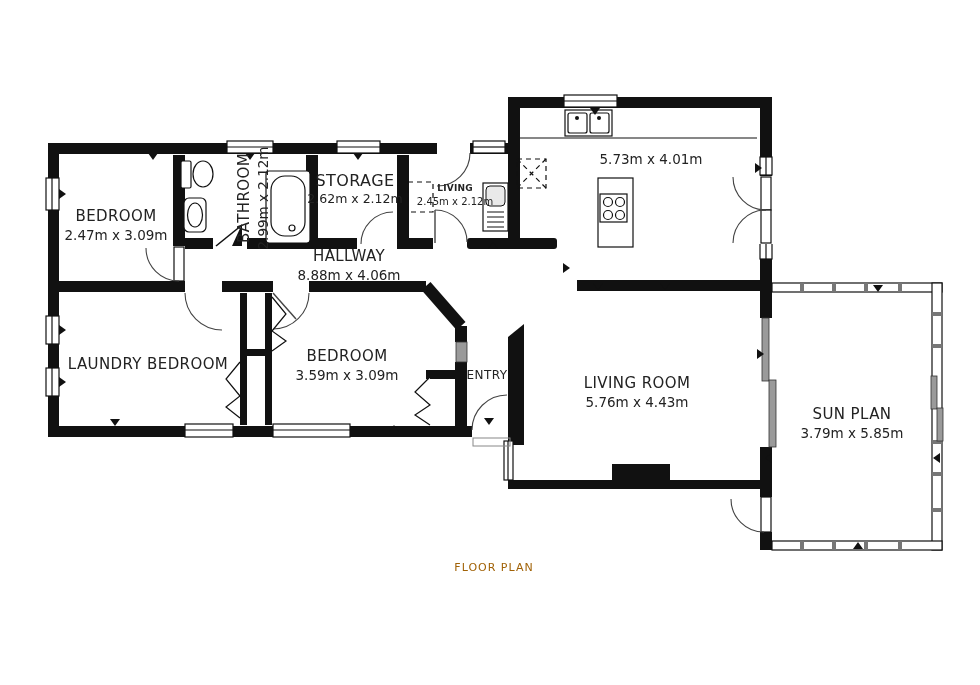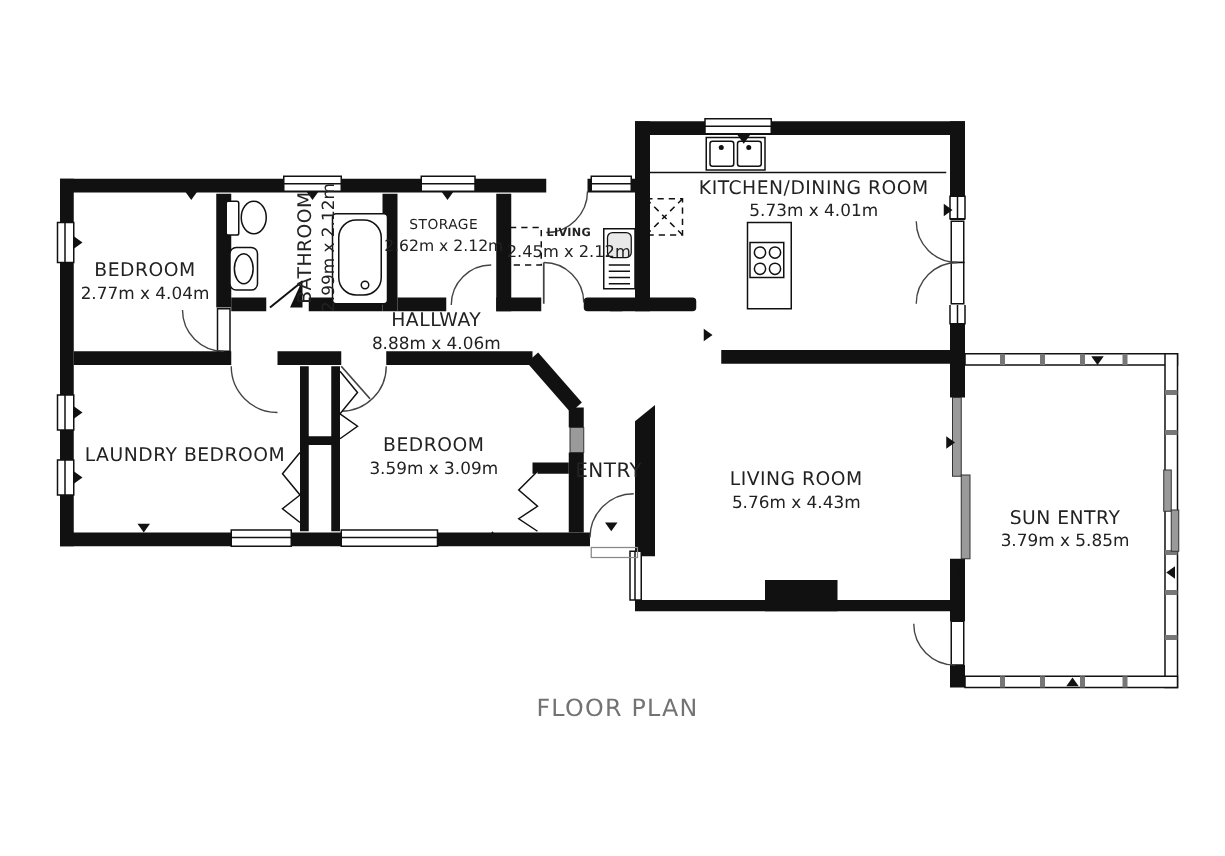--- a/index.html
+++ b/index.html
@@ -28,24 +28,24 @@
   .porch{stroke:#888;stroke-width:1;fill:none;}
   
   .room-label{
     position:absolute;transform:translate(-50%,-50%);
     text-align:center;line-height:1.32;white-space:nowrap;color:var(--text);
   }
   .room-label .nm{display:block;font-size:15px;letter-spacing:.4px;}
   .room-label .dm{display:block;font-size:13.5px;}
   .room-label.rot{transform:translate(-50%,-50%) rotate(-90deg);}
   .room-label.sm .nm{font-size:9px;font-weight:bold;letter-spacing:.2px;}
-  .room-label.sm .dm{font-size:13px;}
+  .room-label.sm .dm{font-size:10px;}
   .plan-title{
     position:absolute;transform:translate(-50%,-50%);
-    font-size:19px;letter-spacing:1px;color:#737373;white-space:nowrap;
+    font-size:11px;letter-spacing:1px;color:#a16207;white-space:nowrap;
   }
 </style>
 </head>
 <body>
 
 <div class="stage">
 
   <svg class="plan-svg" width="980" height="685" viewBox="0 0 980 685">
 
     <g>
@@ -254,56 +254,55 @@
       <polygon class="mk" points="757,349 757,359 764,354"></polygon>
       <polygon class="mk" points="873,285 883,285 878,292"></polygon>
       <polygon class="mk" points="853,549 863,549 858,542"></polygon>
       <polygon class="mk" points="940,453 940,463 933,458"></polygon>
       <polygon class="mk" points="772,453 772,463 765,458"></polygon>
     </g>
   </svg>
 
   <div class="room-label" style="left:116px;top:226px;">
     <span class="nm">BEDROOM</span>
-    <span class="dm">2.77m x 4.04m</span>
+    <span class="dm">2.47m x 3.09m</span>
   </div>
   <div class="room-label rot" style="left:254px;top:198px;">
     <span class="nm">BATHROOM</span>
     <span class="dm">2.99m x 2.12m</span>
   </div>
   <div class="room-label" style="left:355px;top:189px;">
-    <span class="nm" style="font-size:11px;">STORAGE</span>
+    <span class="nm" style="font-size:16px;">STORAGE</span>
     <span class="dm" style="font-size:12.5px;">2.62m x 2.12m</span>
   </div>
   <div class="room-label sm" style="left:455px;top:196px;">
     <span class="nm">LIVING</span>
     <span class="dm">2.45m x 2.12m</span>
   </div>
   <div class="room-label" style="left:651px;top:160px;">
-    <span class="nm">KITCHEN/DINING ROOM</span>
     <span class="dm">5.73m x 4.01m</span>
   </div>
   <div class="room-label" style="left:349px;top:266px;">
     <span class="nm">HALLWAY</span>
     <span class="dm">8.88m x 4.06m</span>
   </div>
   <div class="room-label" style="left:148px;top:365px;">
     <span class="nm">LAUNDRY BEDROOM</span>
   </div>
   <div class="room-label" style="left:347px;top:366px;">
     <span class="nm">BEDROOM</span>
     <span class="dm">3.59m x 3.09m</span>
   </div>
   <div class="room-label" style="left:487px;top:376px;">
-    <span class="nm" style="font-size:16px;">ENTRY</span>
+    <span class="nm" style="font-size:12px;">ENTRY</span>
   </div>
   <div class="room-label" style="left:637px;top:393px;text-align:center;">
     <span class="nm">LIVING ROOM</span>
     <span class="dm">5.76m x 4.43m</span>
   </div>
   <div class="room-label" style="left:852px;top:424px;">
-    <span class="nm">SUN ENTRY</span>
+    <span class="nm">SUN PLAN</span>
     <span class="dm">3.79m x 5.85m</span>
   </div>
 
   <div class="plan-title" style="left:494px;top:567px;">FLOOR PLAN</div>
 
 </div>
 
 </body></html>

